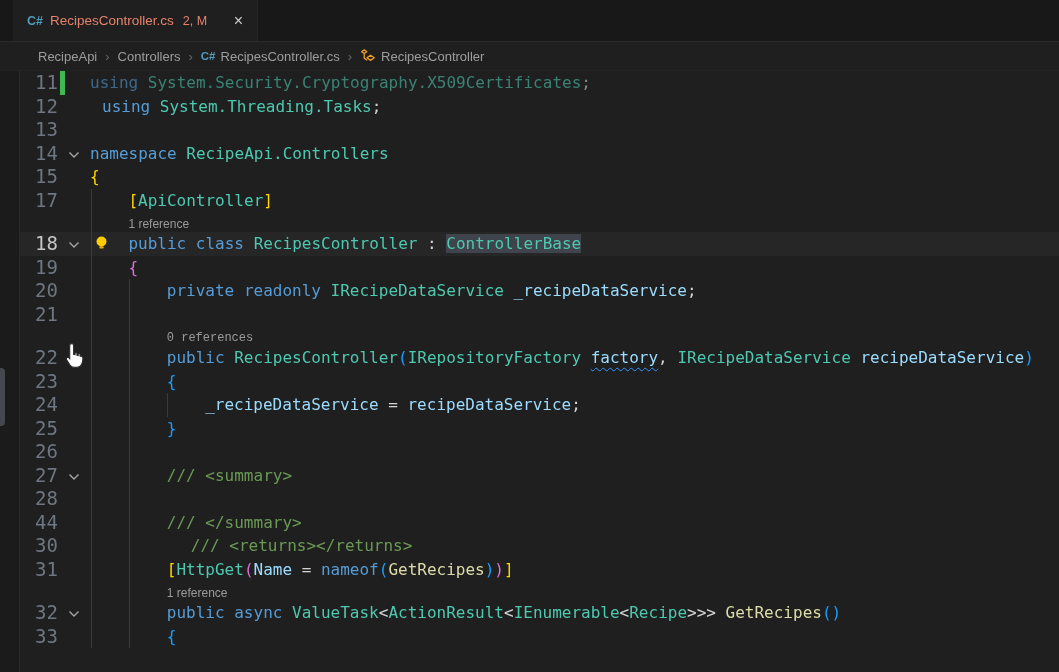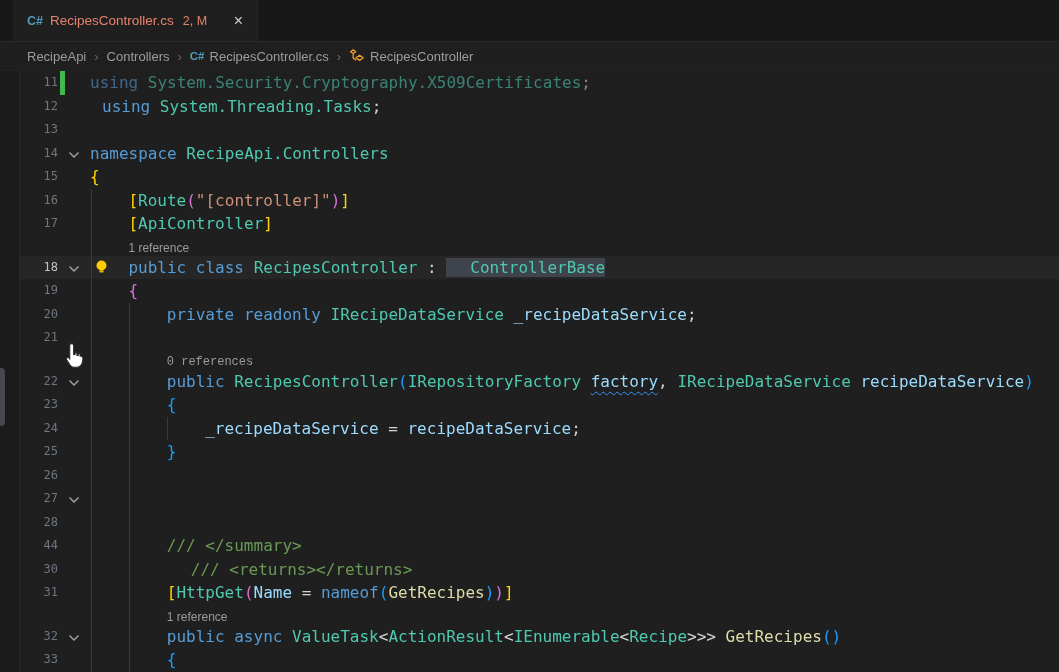--- a/index.html
+++ b/index.html
@@ -12,54 +12,54 @@
   .tabbar { height:42px; background:#181818; border-bottom:1px solid #2b2b2b; display:flex; align-items:stretch; }
   .tab {
     margin-left:13px; width:245px; background:#1f1f1f; display:flex; align-items:center;
     padding:0 10px 0 14px; gap:7px; border-right:1px solid #252525; cursor:pointer;
   }
   .cs-icon { color:#519aba; font-weight:bold; font-size:12.5px; letter-spacing:0; flex:none; }
   .tab-title { color:#e9826d; font-size:13.5px; white-space:nowrap; }
   .tab-badge { color:#e9826d; font-size:12.5px; margin-left:2px; }
   .tab-close { color:#d0d0d0; font-size:16px; margin-left:auto; line-height:1; padding:2px 4px; cursor:pointer; }
   
-  .breadcrumb { height:29px; display:flex; align-items:center; padding-left:27px; gap:8px;
+  .breadcrumb { height:29px; display:flex; align-items:center; padding-left:38px; gap:8px;
     color:#9d9d9d; font-size:13px; background:#1f1f1f; border-bottom:1px solid #232323; }
   .bc-item { display:flex; align-items:center; gap:5px; cursor:pointer; white-space:nowrap; }
   .bc-sep { color:#686868; font-size:13px; }
   .bc-csicon { color:#519aba; font-weight:bold; font-size:11.5px; }
   
   .editor { position:absolute; top:71px; left:0; right:0; bottom:0;
     font-family:"DejaVu Sans Mono",monospace; font-size:16px; color:#d4d4d4; }
   .left-rail { position:absolute; left:0; top:0; bottom:0; width:20px; background:#1b1b1c; border-right:1px solid #292929; }
   .rail-thumb { position:absolute; left:0; top:297px; width:5px; height:58px; background:#45484d; border-radius:0 4px 4px 0; z-index:6; }
   .row { position:relative; height:23.5px; line-height:23.5px; white-space:pre; }
   .row.lens { height:20px; line-height:20px; }
   .linebg { position:absolute; left:20px; right:0; top:0; bottom:0; background:#262627; }
-  .num { position:absolute; left:20px; width:38px; text-align:right; color:#6e7681; font-size:12px; }
+  .num { position:absolute; left:20px; width:38px; text-align:right; color:#6e7681; font-size:19px; }
   .num.active { color:#c6c6c6; }
   .modbar { position:absolute; left:60px; top:0; bottom:0; width:5px; background:#3fb950; }
   .chev { position:absolute; left:66px; top:4px; width:16px; height:16px; cursor:pointer; }
   .bulb { position:absolute; left:93px; top:3px; width:17px; height:17px; cursor:pointer; }
   .guide { position:absolute; top:0; bottom:0; width:1px; background:#3a3a3a; }
   .code { position:absolute; top:0; white-space:pre; }
   .code.dim { opacity:.58; }
   .lens-text { position:absolute; top:2px; font-family:"Liberation Sans",sans-serif; font-size:12px; color:#9b9b9b; cursor:pointer; }
   
   .tk-kw   { color:#569CD6; }
   .tk-type { color:#4EC9B0; }
   .tk-var  { color:#9CDCFE; }
   .tk-meth { color:#DCDCAA; }
   .tk-str  { color:#CE9178; }
   .tk-cmt  { color:#6A9955; }
   .tk-plain{ color:#D4D4D4; }
   .tk-b1   { color:#FFD700; }
   .tk-b2   { color:#DA70D6; }
   .tk-b3   { color:#179FFF; }
-  .tk-typeHl { color:#4EC9B0; background:#3f434b;padding-left:24px; }
+  .tk-typeHl { color:#4EC9B0; background:#3f434b; }
   .tk-sq   { color:#9CDCFE; text-decoration:underline wavy #3794FF 1px; text-underline-offset:4px; }
   .hand-cursor { position:absolute; left:64px; top:271px; width:21px; height:27px; z-index:10; pointer-events:none; }
 </style>
 </head>
 <body>
 
 <div class="tabbar">
   <div class="tab">
     <span class="cs-icon">C#</span>
     <span class="tab-title">RecipesController.cs</span>
@@ -98,21 +98,20 @@
   <div class="left-rail"></div>
   <div class="rail-thumb"></div>
   <div id="code-area" style="position:absolute;left:0;top:0;right:0;">
       <div class="row"><span class="num">11</span><div class="modbar"></div><span class="code dim" style="left: 90px;"><span class="tk-kw">using </span><span class="tk-type">System.Security.Cryptography.X509Certificates</span><span class="tk-plain">;</span></span></div>
       <div class="row"><span class="num">12</span><span class="code" style="left: 90px; margin-left: 12px;"><span class="tk-kw">using </span><span class="tk-type">System.Threading.Tasks</span><span class="tk-plain">;</span></span></div>
       <div class="row"><span class="num">13</span><span class="code" style="left: 90px;"></span></div>
       <div class="row"><span class="num">14</span><span class="chev"><svg width="16" height="16" viewBox="0 0 16 16">
             <path d="M3.5 5.5 L8 10 L12.5 5.5" stroke="#a6a6a6" fill="none" stroke-width="1.4"></path>
           </svg></span><span class="code" style="left: 90px;"><span class="tk-kw">namespace </span><span class="tk-type">RecipeApi.Controllers</span></span></div>
       <div class="row"><span class="num">15</span><span class="code" style="left: 90px;"><span class="tk-b1">{</span></span></div>
-      <div class="row"><div class="guide" style="left: 90.5px;"></div><span class="num">16</span><span class="code" style="left: 128.4px;"><span class="tk-b1">[</span><span class="tk-type">Route</span><span class="tk-b2">(</span><span class="tk-str">"[controller]"</span><span class="tk-b2">)</span><span class="tk-b1">]</span></span></div>
       <div class="row"><div class="guide" style="left: 90.5px;"></div><span class="num">17</span><span class="code" style="left: 128.4px;"><span class="tk-b1">[</span><span class="tk-type">ApiController</span><span class="tk-b1">]</span></span></div>
       <div class="row lens"><div class="guide" style="left: 90.5px;"></div><span class="lens-text" style="left: 128.4px;">1 reference</span></div>
       <div class="row"><div class="linebg"></div><div class="guide" style="left: 90.5px;"></div><span class="num active">18</span><span class="chev"><svg width="16" height="16" viewBox="0 0 16 16">
             <path d="M3.5 5.5 L8 10 L12.5 5.5" stroke="#a6a6a6" fill="none" stroke-width="1.4"></path>
           </svg></span><span class="bulb"><svg width="17" height="17" viewBox="0 0 16 16">
             <circle cx="8" cy="6.2" r="4.7" fill="#FFCC00"></circle>
             <rect x="6" y="10.6" width="4" height="2.1" rx="0.6" fill="#e2b007"></rect>
           </svg></span><span class="code" style="left: 128.4px;"><span class="tk-kw">public</span><span class="tk-plain"> </span><span class="tk-kw">class</span><span class="tk-plain"> </span><span class="tk-type">RecipesController</span><span class="tk-plain"> : </span><span class="tk-typeHl">ControllerBase</span></span></div>
       <div class="row"><div class="guide" style="left: 90.5px;"></div><span class="num">19</span><span class="code" style="left: 128.4px;"><span class="tk-b2">{</span></span></div>
       <div class="row"><div class="guide" style="left: 90.5px;"></div><div class="guide" style="left: 128.9px;"></div><span class="num">20</span><span class="code" style="left: 166.8px;"><span class="tk-kw">private</span><span class="tk-plain"> </span><span class="tk-kw">readonly</span><span class="tk-plain"> </span><span class="tk-type">IRecipeDataService</span><span class="tk-plain"> </span><span class="tk-var">_recipeDataService</span><span class="tk-plain">;</span></span></div>
@@ -120,21 +119,21 @@
       <div class="row lens"><div class="guide" style="left: 90.5px;"></div><div class="guide" style="left: 128.9px;"></div><span class="lens-text" style="left: 166.8px; font-family: Liberation Mono, monospace;">0 references</span></div>
       <div class="row"><div class="guide" style="left: 90.5px;"></div><div class="guide" style="left: 128.9px;"></div><span class="num">22</span><span class="chev"><svg width="16" height="16" viewBox="0 0 16 16">
             <path d="M3.5 5.5 L8 10 L12.5 5.5" stroke="#a6a6a6" fill="none" stroke-width="1.4"></path>
           </svg></span><span class="code" style="left: 166.8px;"><span class="tk-kw">public</span><span class="tk-plain"> </span><span class="tk-type">RecipesController</span><span class="tk-b3">(</span><span class="tk-type">IRepositoryFactory</span><span class="tk-plain"> </span><span class="tk-sq">factory</span><span class="tk-plain">, </span><span class="tk-type">IRecipeDataService</span><span class="tk-plain"> </span><span class="tk-var">recipeDataService</span><span class="tk-b3">)</span></span></div>
       <div class="row"><div class="guide" style="left: 90.5px;"></div><div class="guide" style="left: 128.9px;"></div><span class="num">23</span><span class="code" style="left: 166.8px;"><span class="tk-b3">{</span></span></div>
       <div class="row"><div class="guide" style="left: 90.5px;"></div><div class="guide" style="left: 128.9px;"></div><div class="guide" style="left: 167.3px;"></div><span class="num">24</span><span class="code" style="left: 205.2px;"><span class="tk-var">_recipeDataService</span><span class="tk-plain"> = </span><span class="tk-var">recipeDataService</span><span class="tk-plain">;</span></span></div>
       <div class="row"><div class="guide" style="left: 90.5px;"></div><div class="guide" style="left: 128.9px;"></div><span class="num">25</span><span class="code" style="left: 166.8px;"><span class="tk-b3">}</span></span></div>
       <div class="row"><div class="guide" style="left: 90.5px;"></div><div class="guide" style="left: 128.9px;"></div><span class="num">26</span><span class="code" style="left: 166.8px;"></span></div>
       <div class="row"><div class="guide" style="left: 90.5px;"></div><div class="guide" style="left: 128.9px;"></div><span class="num">27</span><span class="chev"><svg width="16" height="16" viewBox="0 0 16 16">
             <path d="M3.5 5.5 L8 10 L12.5 5.5" stroke="#a6a6a6" fill="none" stroke-width="1.4"></path>
-          </svg></span></div>
+          </svg></span><span class="code" style="left: 166.8px;"><span class="tk-cmt">/// &lt;summary&gt;</span></span></div>
       <div class="row"><div class="guide" style="left: 90.5px;"></div><div class="guide" style="left: 128.9px;"></div><span class="num">28</span></div>
       <div class="row"><div class="guide" style="left: 90.5px;"></div><div class="guide" style="left: 128.9px;"></div><span class="num">44</span><span class="code" style="left: 166.8px;"><span class="tk-cmt">/// &lt;/summary&gt;</span></span></div>
       <div class="row"><div class="guide" style="left: 90.5px;"></div><div class="guide" style="left: 128.9px;"></div><span class="num">30</span><span class="code" style="left: 166.8px; margin-left: 24px;"><span class="tk-cmt">/// &lt;returns&gt;&lt;/returns&gt;</span></span></div>
       <div class="row"><div class="guide" style="left: 90.5px;"></div><div class="guide" style="left: 128.9px;"></div><span class="num">31</span><span class="code" style="left: 166.8px;"><span class="tk-b1">[</span><span class="tk-type">HttpGet</span><span class="tk-b2">(</span><span class="tk-var">Name</span><span class="tk-plain"> = </span><span class="tk-kw">nameof</span><span class="tk-b3">(</span><span class="tk-meth">GetRecipes</span><span class="tk-b3">)</span><span class="tk-b2">)</span><span class="tk-b1">]</span></span></div>
       <div class="row lens"><div class="guide" style="left: 90.5px;"></div><div class="guide" style="left: 128.9px;"></div><span class="lens-text" style="left: 166.8px;">1 reference</span></div>
       <div class="row"><div class="guide" style="left: 90.5px;"></div><div class="guide" style="left: 128.9px;"></div><span class="num">32</span><span class="chev"><svg width="16" height="16" viewBox="0 0 16 16">
             <path d="M3.5 5.5 L8 10 L12.5 5.5" stroke="#a6a6a6" fill="none" stroke-width="1.4"></path>
           </svg></span><span class="code" style="left: 166.8px;"><span class="tk-kw">public</span><span class="tk-plain"> </span><span class="tk-kw">async</span><span class="tk-plain"> </span><span class="tk-type">ValueTask</span><span class="tk-plain">&lt;</span><span class="tk-type">ActionResult</span><span class="tk-plain">&lt;</span><span class="tk-type">IEnumerable</span><span class="tk-plain">&lt;</span><span class="tk-type">Recipe</span><span class="tk-plain">&gt;&gt;&gt; </span><span class="tk-meth">GetRecipes</span><span class="tk-b3">(</span><span class="tk-b3">)</span></span></div>
       <div class="row"><div class="guide" style="left: 90.5px;"></div><div class="guide" style="left: 128.9px;"></div><span class="num">33</span><span class="code" style="left: 166.8px;"><span class="tk-b3">{</span></span></div>
     </div>

